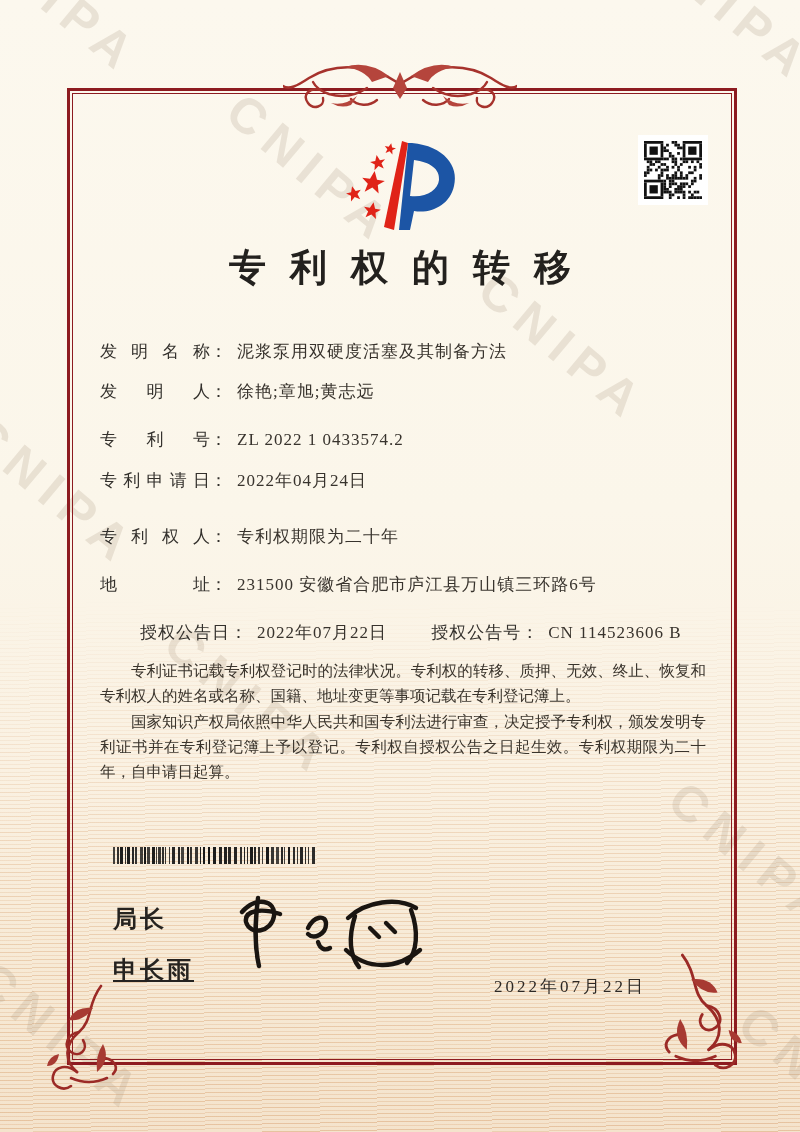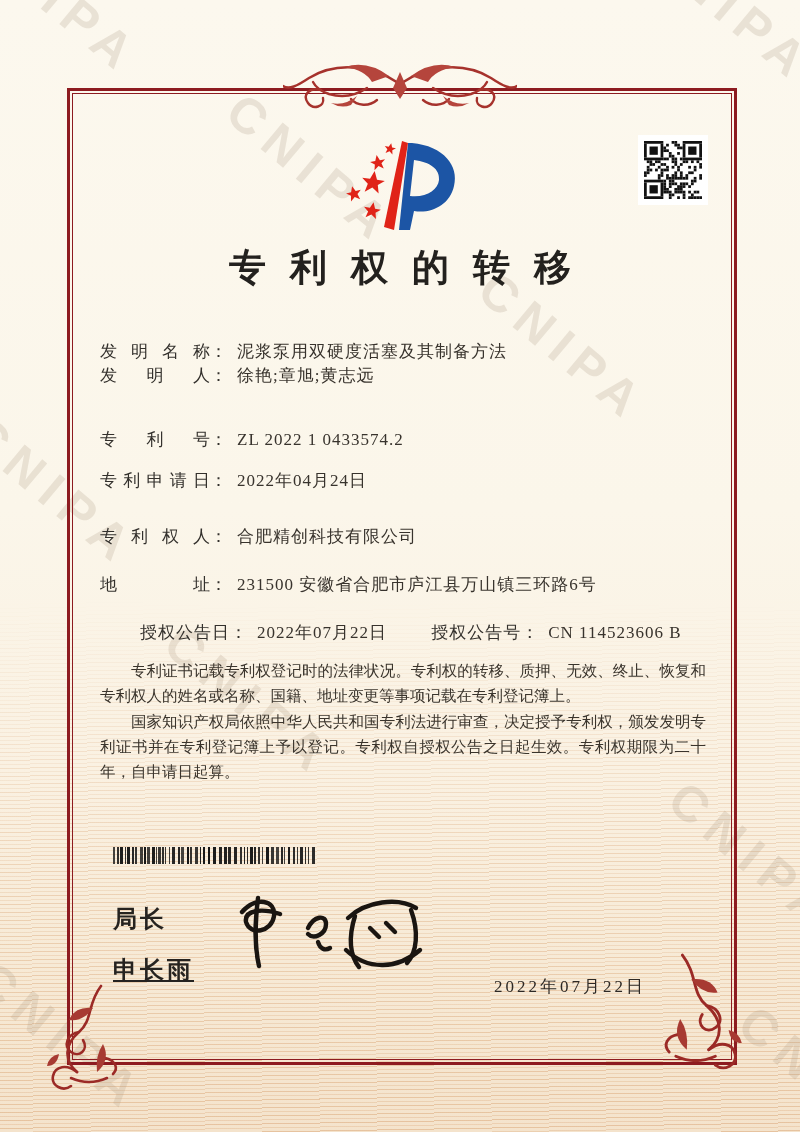--- a/index.html
+++ b/index.html
@@ -307,31 +307,31 @@
         <rect x="5.523809523809524" y="44.19047619047619" width="8.285714285714285" height="8.285714285714285" fill="#121212"></rect>
       </svg>
   </div>
 
   <div class="title">专利权的转移</div>
 
   <div class="fields">
     <div class="frow" style="top:8px;">
       <span class="flabel">发明名称</span><span class="fcolon">：</span><span class="fvalue">泥浆泵用双硬度活塞及其制备方法</span>
     </div>
-    <div class="frow" style="top:32px;">
+    <div class="frow" style="top:48px;">
       <span class="flabel">发明人</span><span class="fcolon">：</span><span class="fvalue">徐艳;章旭;黄志远</span>
     </div>
     <div class="frow" style="top:96px;">
       <span class="flabel">专利号</span><span class="fcolon">：</span><span class="fvalue">ZL 2022 1 0433574.2</span>
     </div>
     <div class="frow" style="top:137px;">
       <span class="flabel">专利申请日</span><span class="fcolon">：</span><span class="fvalue">2022年04月24日</span>
     </div>
     <div class="frow" style="top:193px;">
-      <span class="flabel">专利权人</span><span class="fcolon">：</span><span class="fvalue">合肥精创科技有限公司</span>
+      <span class="flabel">专利权人</span><span class="fcolon">：</span><span class="fvalue">专利权期限为二十年</span>
     </div>
     <div class="frow" style="top:241px;">
       <span class="flabel">地址</span><span class="fcolon">：</span><span class="fvalue">231500 安徽省合肥市庐江县万山镇三环路6号</span>
     </div>
     <div class="frow" style="top:289px;">
       <span class="glabel">授权公告日</span><span class="fcolon">：</span><span class="fvalue">2022年07月22日</span>
       <span class="glabel grant2">授权公告号</span><span class="fcolon">：</span><span class="fvalue">CN 114523606 B</span>
     </div>
   </div>
 

